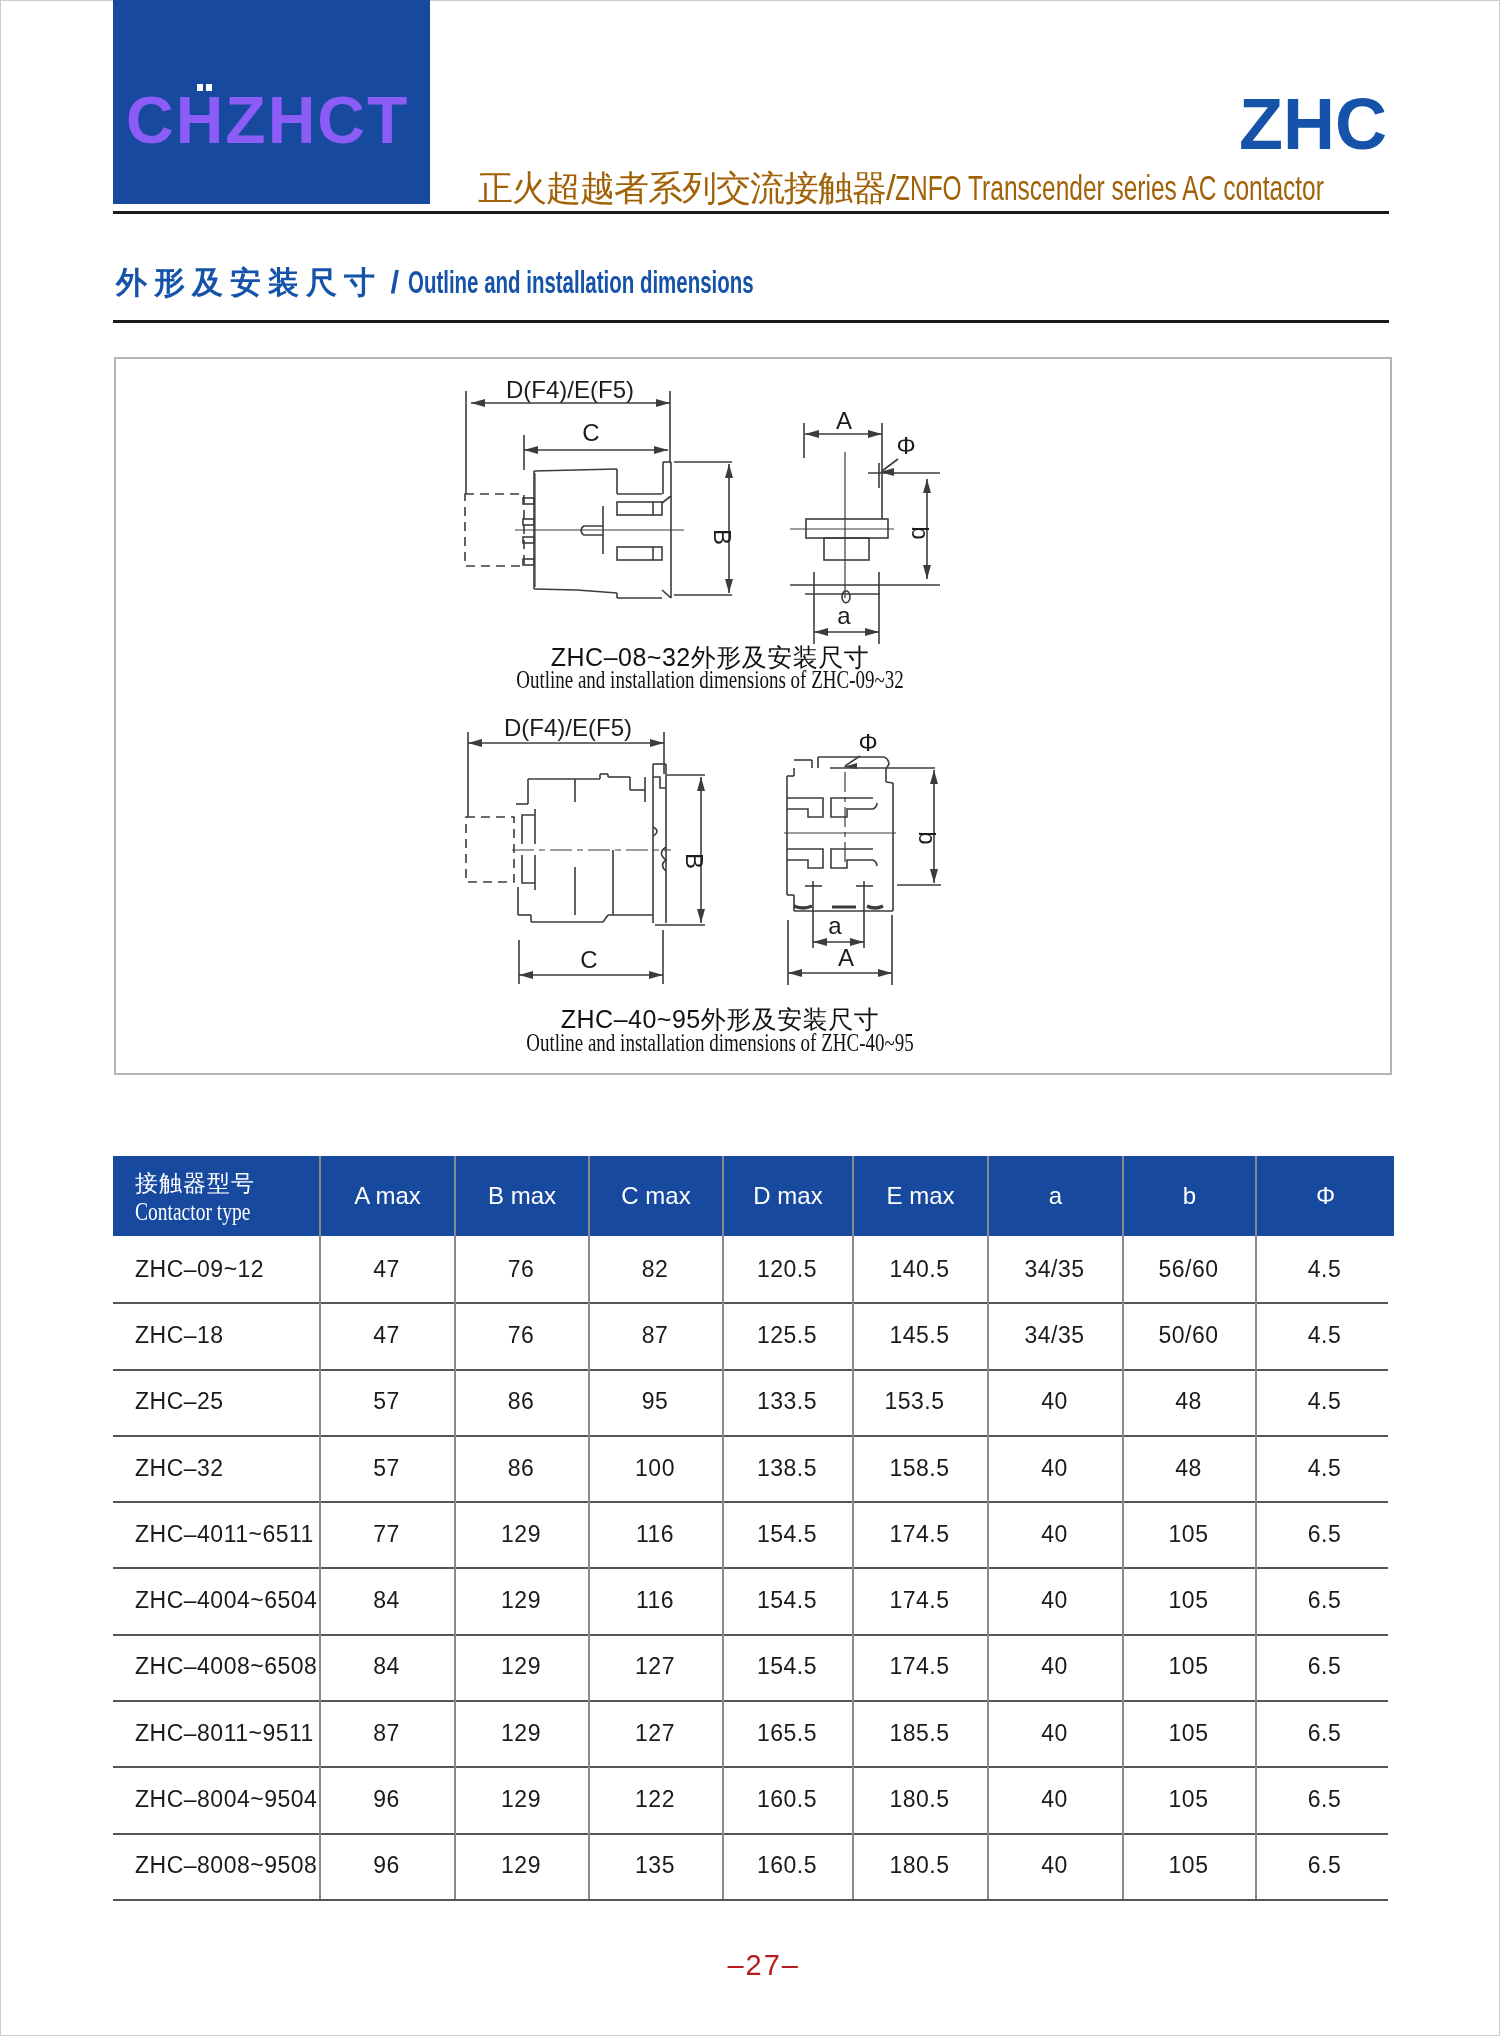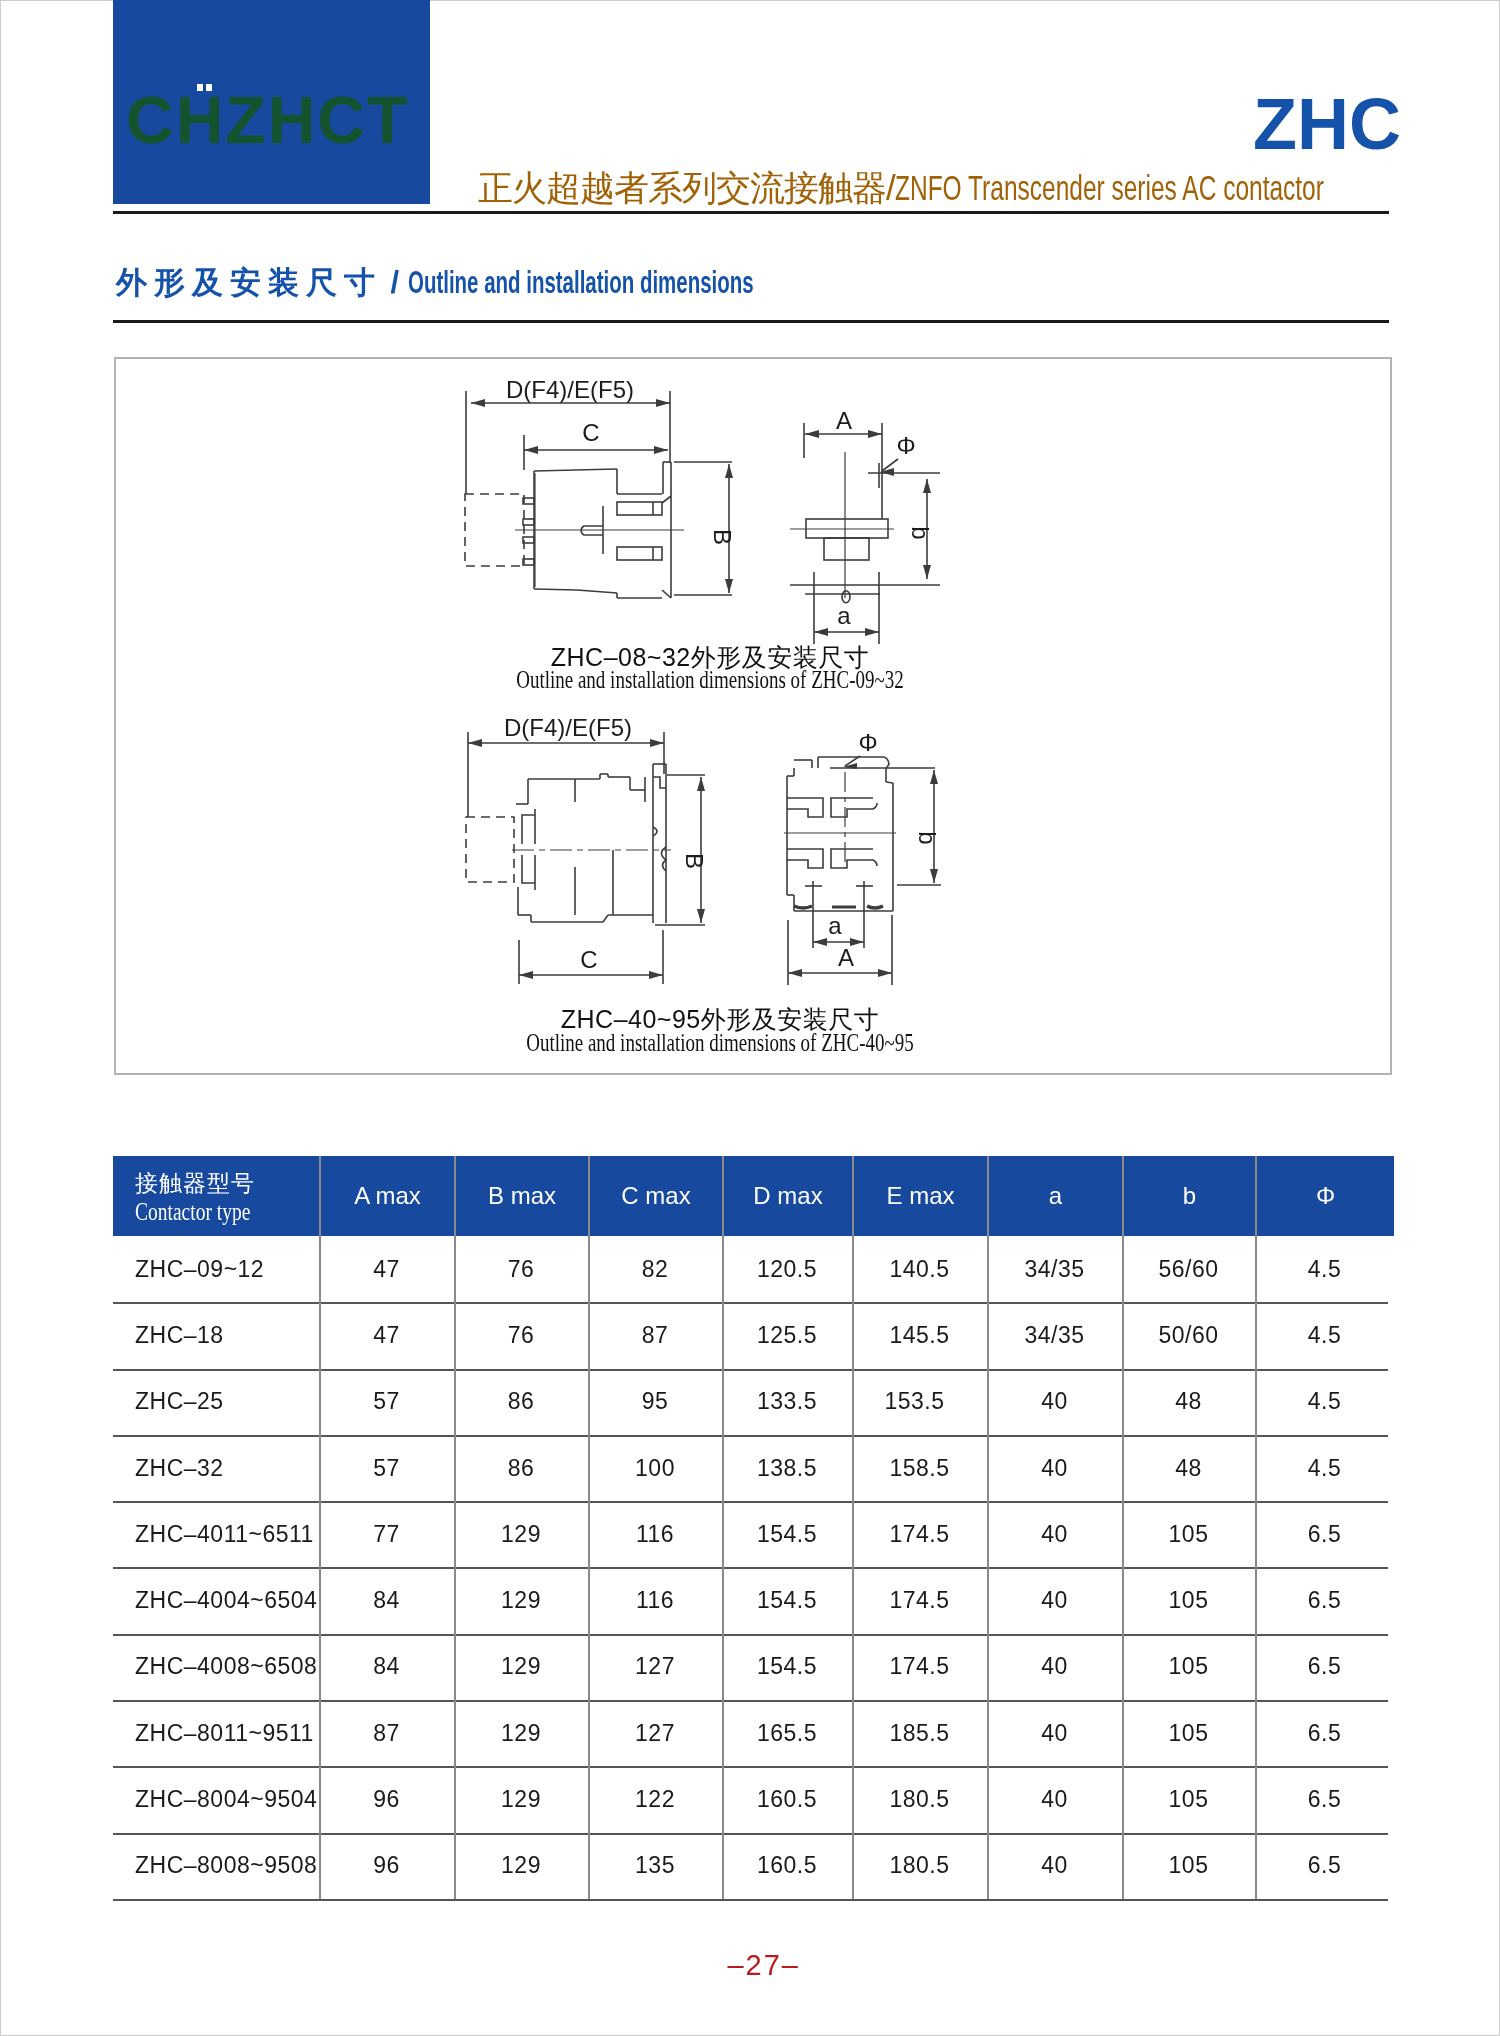--- a/index.html
+++ b/index.html
@@ -14,26 +14,26 @@
 .hc{position:absolute;top:0;height:100%;display:flex;align-items:center;justify-content:center;
    font-size:24px;color:#fff;letter-spacing:0px;border-left:1.5px solid #d9e2f2;}
 </style>
 </head>
 <body>
 
 <div class="abs" style="left:0;top:0;width:1498px;height:2034px;border:1px solid #cccccc;"></div>
 
 <div class="abs" style="left:113px;top:0;width:317px;height:204px;background:#17499E;"></div>
 
-<div class="abs" style="left:126px;top:93px;width:300px;height:62px;color:#14532d;font-weight:bold;font-size:66px;line-height:54px;letter-spacing:2px;">CHZHCT</div>
+<div class="abs" style="left:126px;top:93px;width:300px;height:62px;color:#8b5cf6;font-weight:bold;font-size:66px;line-height:54px;letter-spacing:2px;">CHZHCT</div>
 
 <div class="abs" style="left:197px;top:84px;width:6px;height:7px;background:#fff;"></div>
 <div class="abs" style="left:206px;top:84px;width:6px;height:7px;background:#fff;"></div>
 
-<div class="abs" style="left:1239px;top:96px;width:160px;height:60px;color:#1552A9;font-weight:bold;font-size:72px;line-height:56px;margin-left:14px;">ZHC</div>
+<div class="abs" style="left:1239px;top:96px;width:160px;height:60px;color:#1552A9;font-weight:bold;font-size:72px;line-height:56px;">ZHC</div>
 
 <div class="abs" id="subtitle" style="left:478px;top:168px;width:912px;height:40px;color:#a16207;font-size:35px;line-height:40px;white-space:nowrap;"><span style="letter-spacing:-1px;">正火超越者系列交流接触器/</span><span class="cond" style="display:inline-block;transform:scaleX(0.70);transform-origin:0 50%;">ZNFO Transcender series AC contactor</span></div>
 
 <div class="abs" style="left:113px;top:211px;width:1276px;height:3px;background:#1a1a1a;"></div>
 
 <div class="abs" style="left:116px;top:266px;width:900px;height:36px;color:#1552A9;font-weight:bold;font-size:31px;line-height:34px;white-space:nowrap;"><span style="letter-spacing:7px;">外形及安装尺寸</span><span> / </span><span style="display:inline-block;transform:scaleX(0.66);transform-origin:0 50%;white-space:nowrap;">Outline and installation dimensions</span></div>
 
 <div class="abs" style="left:113px;top:320px;width:1276px;height:2.5px;background:#1a1a1a;"></div>
 
 <div class="abs" style="left:114px;top:357px;width:1274px;height:714px;border:2px solid #b3b3b3;"></div>

